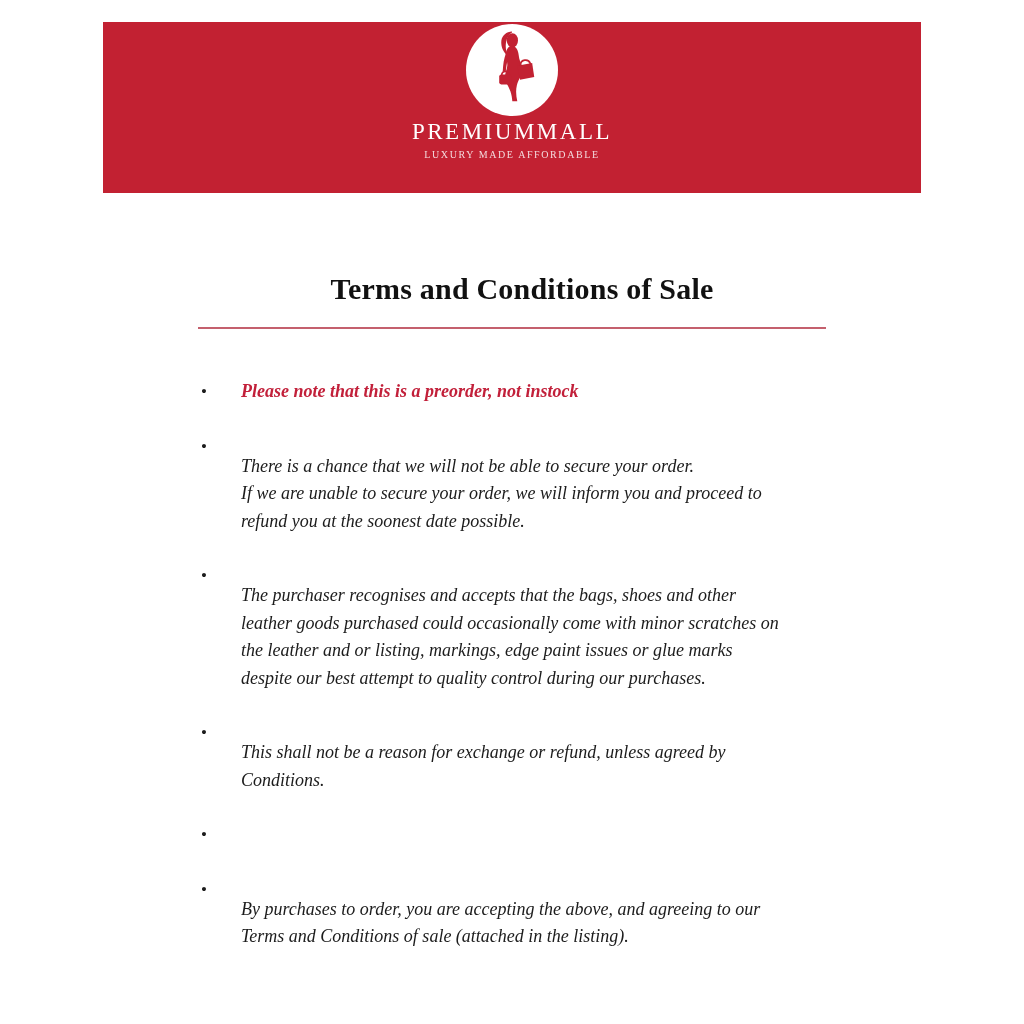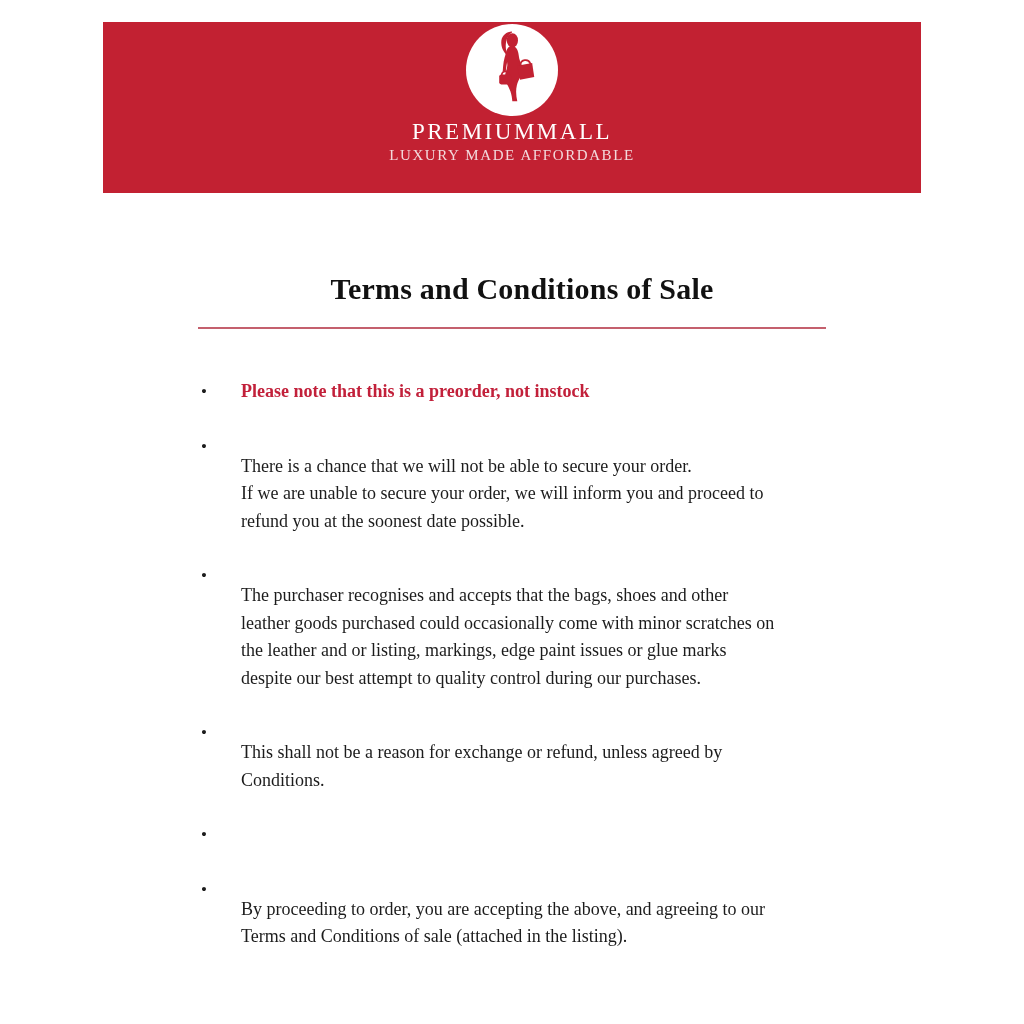--- a/index.html
+++ b/index.html
@@ -22,21 +22,21 @@
     text-align:center;
   }
   .logo-circle svg{display:block;margin:22px auto 2px auto;}
   .sil{fill:var(--banner-red);}
   .sil-stroke path{stroke:var(--banner-red);stroke-width:2.2;fill:none;stroke-linecap:round;}
   .brand-name{
     color:#ffffff;font-size:23px;line-height:24px;
     letter-spacing:2.5px;font-weight:normal;
   }
   .brand-tagline{
-    color:#f3d9dc;font-size:15px;line-height:10px;margin-top:6px;
+    color:#f3d9dc;font-size:10px;line-height:10px;margin-top:6px;
     letter-spacing:1.6px;
   }
   .doc-title{
     margin:78px 0 0 0;
     font-size:30px;line-height:36px;font-weight:bold;color:#111111;
     text-align:center;letter-spacing:0.2px;padding-left:20px;
   }
   .title-rule{
     width:628px;height:2px;border:none;
     background:var(--divider-red);
@@ -48,21 +48,21 @@
   }
   .term-item{
     display:flex;
     margin-bottom:27px;
     font-size:18px;line-height:27.5px;
   }
   .bullet{
     flex:none;width:40px;
     font-size:17px;
   }
-  .term-body{flex:1;}
+  .term-body{flex:1;font-style:italic;}
   .term-heading{
     font-weight:bold;color:var(--accent-red);
   }
   .term-text{
     white-space:pre-line;
     margin-top:20px;
   }
   .term-heading:empty,.term-text:empty{display:none;}
 </style>
 </head>
@@ -137,19 +137,19 @@
     <div class="term-item">
       <span class="bullet">•</span>
       <div class="term-body">
       </div>
     </div>
 
     <div class="term-item">
       <span class="bullet">•</span>
       <div class="term-body">
 
-        <div class="term-text">By proceeding to order, you are accepting the above, and agreeing to our
+        <div class="term-text">By purchases to order, you are accepting the above, and agreeing to our
 Terms and Conditions of sale (attached in the listing).</div>
       </div>
     </div>
 
   </section>
 </main>
 
 </body></html>

